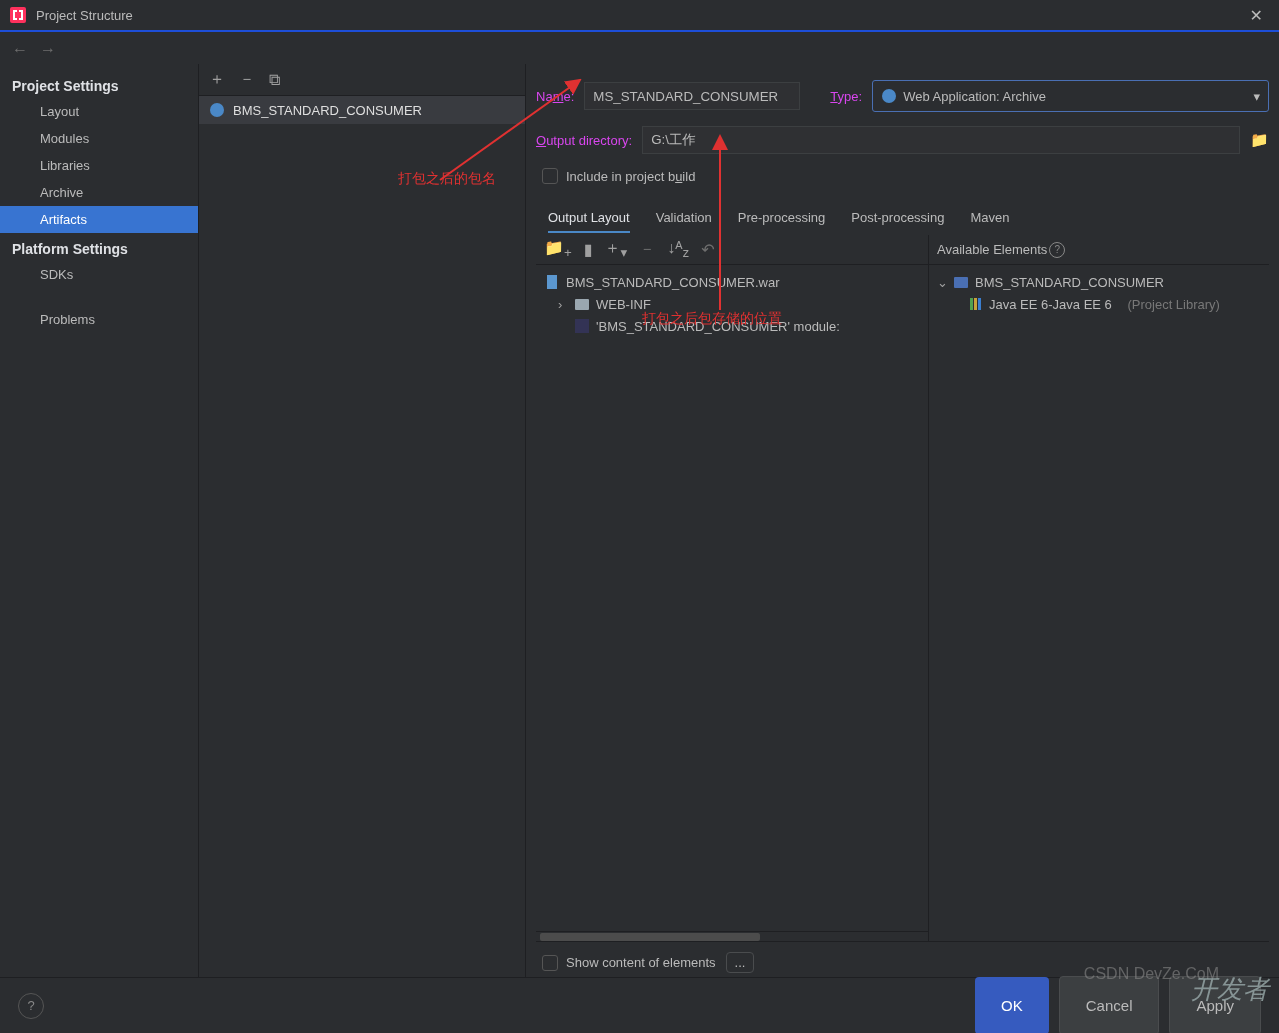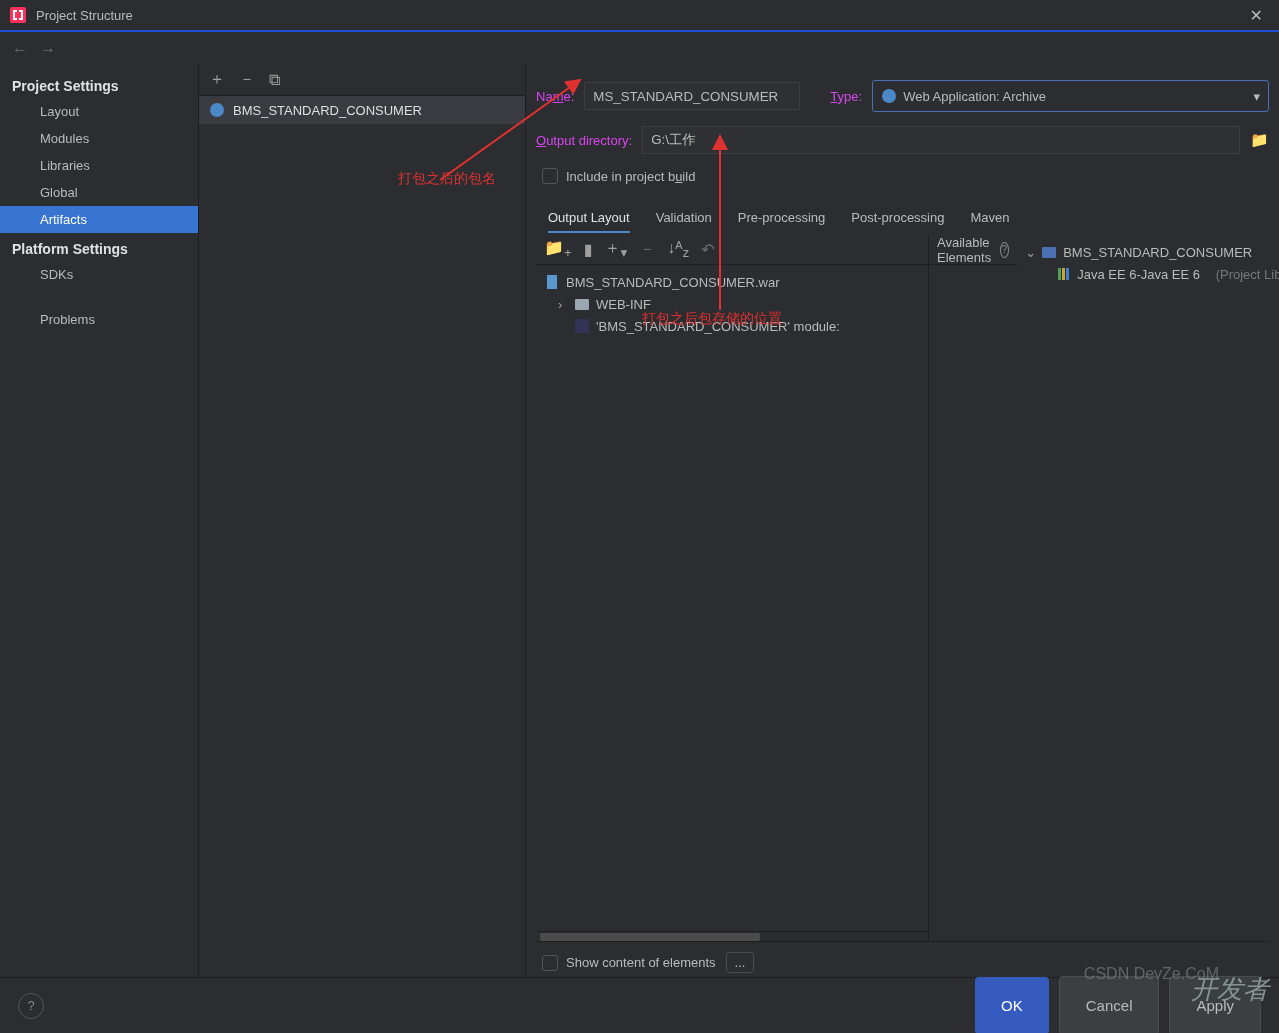--- a/index.html
+++ b/index.html
@@ -25,21 +25,21 @@
 .underline { text-decoration: underline; }
 .fld { background: #2f3033; border: 1px solid #3c3f41; color: #bbbbbb; padding: 4px 8px; height: 28px; }
 .dropdown { background: #2b2d30; border: 1px solid #4a6fb3; color: #bbbbbb; padding: 15px 8px; height: 28px; display: flex; align-items: center; gap: 6px; flex: 1; justify-content: space-between; border-radius: 3px; }
 .chk { display: flex; align-items: center; gap: 8px; }
 .chkbox { width: 16px; height: 16px; border: 1px solid #555; border-radius: 3px; background: #2b2d30; }
 .tabs { display: flex; gap: 26px; margin: 8px 0 2px 12px; }
 .tab { color: #bbbbbb; padding: 6px 0; cursor: pointer; }
 .tab.active { border-bottom: 2px solid #4a88c7; color: #dfe1e5; }
 .splitarea { display: flex; flex: 1; min-height: 0; }
 .leftpane { flex: 1; display: flex; flex-direction: column; border-right: 1px solid #1e1f22; min-width: 0; }
-.rightpane { width: 340px; display: flex; flex-direction: row; }
+.rightpane { width: 340px; display: flex; flex-direction: column; }
 .panetoolbar { height: 30px; display: flex; align-items: center; gap: 12px; padding: 0 8px; border-bottom: 1px solid #1e1f22; }
 .rightheader { height: 30px; display: flex; align-items: center; padding: 0 8px; border-bottom: 1px solid #1e1f22; color: #bbbbbb; }
 .helpcircle { display: inline-flex; width: 16px; height: 16px; border: 1px solid #888; border-radius: 50%; align-items: center; justify-content: center; font-size: 10px; margin-left: 2px; color: #888; }
 .tree { padding: 6px 4px; color: #bbbbbb; }
 .treerow { display: flex; align-items: center; gap: 6px; padding: 3px 4px; white-space: nowrap; }
 .indent1 { padding-left: 18px; }
 .indent2 { padding-left: 34px; }
 .caret { width: 10px; display: inline-block; color: #a0a0a0; }
 .iconbox { width: 16px; height: 16px; display: inline-flex; align-items: center; justify-content: center; }
 .foldericon { width: 14px; height: 11px; background: #9aa7b0; border-radius: 1px; }
@@ -86,21 +86,21 @@
   <span class="navarrow">→</span>
 </div>
 
 <div class="body">
 
   <div class="sidebar">
     <div class="section">Project Settings</div>
     <div class="item">Layout</div>
     <div class="item">Modules</div>
     <div class="item">Libraries</div>
-    <div class="item">Global</div>
+    <div class="item">Archive</div>
     <div class="item selected">Artifacts</div>
     <div class="section">Platform Settings</div>
     <div class="item">SDKs</div>
     <div style="height:18px"></div>
     <div class="item" style="padding-left:40px">Problems</div>
   </div>
 
   <div class="listcol">
     <div class="listtoolbar">
       <span class="tbtn">＋</span>

